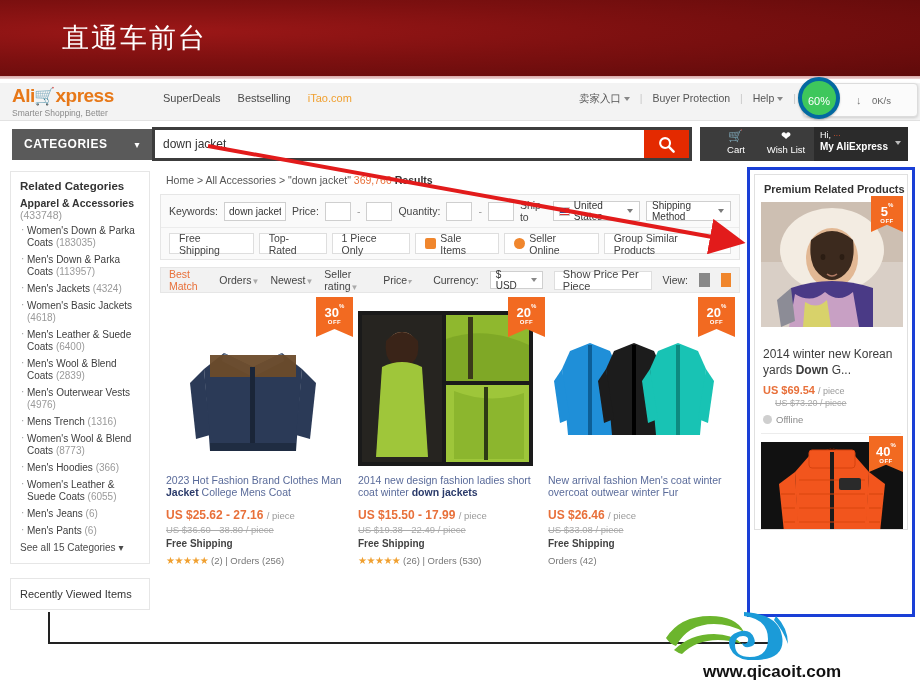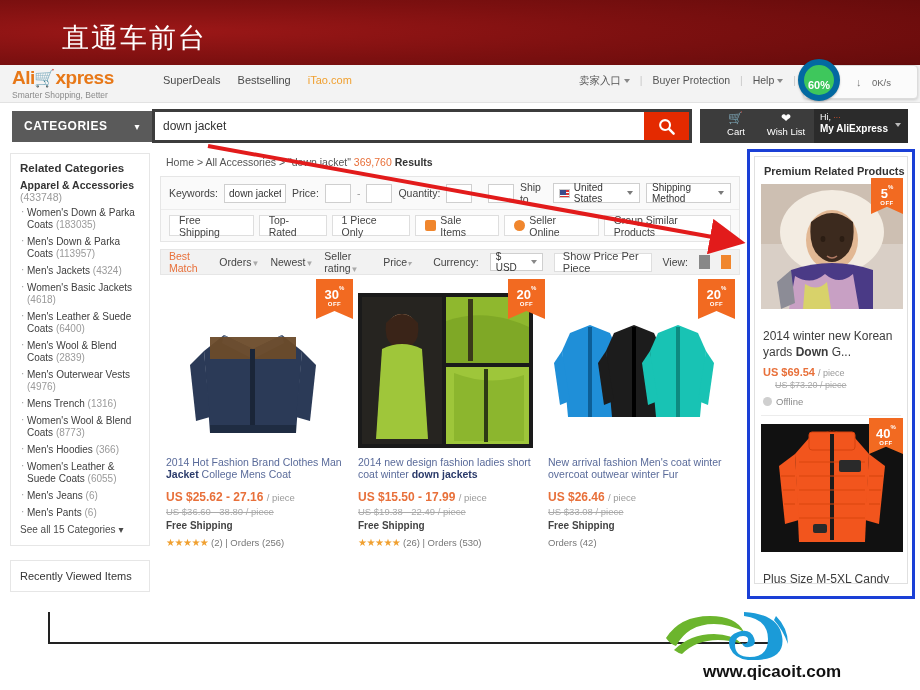--- a/index.html
+++ b/index.html
@@ -21,21 +21,21 @@
     font-size: 27px; color: #ffffff; letter-spacing: 2px;
     font-family: "DejaVu Sans", sans-serif;
   }
   .slide-header-stripe {
     position: absolute; left: 0; top: 76px; width: 920px; height: 3px;
     background: linear-gradient(to bottom, #d8a7a7, #efd5d5);
   }
 
   
   .page {
-    position: absolute; left: 0; top: 65px; width: 920px; height: 540px;
+    position: absolute; left: 0; top: 83px; width: 920px; height: 540px;
     background: #ffffff;
   }
 
   
   .topbar {
     position: absolute; left: 0; top: 0; width: 920px; height: 38px;
     background: #f3f3f3; border-bottom: 1px solid #e2e2e2;
   }
   .brand { position: absolute; left: 12px; top: 2px; }
   .brand-line1 { font-size: 19px; font-weight: bold; color: #e77818; letter-spacing: -0.5px;
@@ -62,22 +62,22 @@
   .flag::before { content: ""; position: absolute; left: 0; top: 0; width: 6px; height: 5px; background: #3b4a8a; }
 
   
   .dl-widget {
     position: absolute; right: 2px; top: 0px; width: 115px; height: 34px;
     background: #fbfbfb; border: 1px solid #dcdcdc; border-radius: 4px;
     box-shadow: 0 1px 3px rgba(0,0,0,0.16);
   }
   .dl-circle {
     position: absolute; left: -6px; top: -7px; width: 42px; height: 42px; border-radius: 50%;
-    background: #3ec75c; border: 6px solid #0369a1; box-shadow: 0 1px 2px rgba(0,0,0,.25);
-    color: #fff; font-size: 11px; font-weight: bold; text-align: center; line-height: 40px;
+    background: #3ec75c; border: 4px solid #0369a1; box-shadow: 0 1px 2px rgba(0,0,0,.25);
+    color: #fff; font-size: 11px; font-weight: normal; text-align: center; line-height: 40px;
   }
   .dl-arrow { position: absolute; left: 52px; top: 10px; color: #7a7a7a; font-size: 11px; }
   .dl-rate { position: absolute; left: 68px; top: 11px; font-size: 9.5px; color: #666; }
 
   
   .searchrow { position: absolute; left: 0; top: 38px; width: 920px; height: 50px; background: #ffffff; }
   .categories-btn {
     position: absolute; left: 12px; top: 8px; width: 140px; height: 31px;
     background: #5a5a5a; color: #ffffff; font-size: 12px; font-weight: bold;
     letter-spacing: 0.5px; line-height: 31px; padding-left: 12px;
@@ -203,21 +203,21 @@
   .prod-oldprice { font-size: 9.5px; color: #aaa; text-decoration: line-through; margin-top: 2px; }
   .prod-ship { font-size: 10px; font-weight: bold; color: #444; margin-top: 3px; }
   .prod-meta { font-size: 9.5px; color: #777; margin-top: 6px; }
   .stars { color: #f0a030; font-size: 10px; letter-spacing: -0.5px; }
 
   
   .premium-outer {
     position: absolute; left: 747px; top: -4px; width: 168px; height: 450px;
     border: 3px solid #1a3fd6; background: #ffffff;
   }
-  .premium-inner { position: absolute; left: 4px; top: 4px; width: 154px; height: 428px;
+  .premium-inner { position: absolute; left: 4px; top: 4px; width: 154px; height: 356px;
                    border: 1px solid #e0e0e0; background: #fff; overflow: hidden; }
   .premium-title { font-size: 11px; font-weight: bold; color: #333; padding: 8px 0 7px 9px; }
   .pcard { position: relative; padding: 0 6px; }
   .pcard-img { position: relative; width: 142px; height: 125px; overflow: hidden; }
   .pcard-title { font-size: 12px; color: #3c3c3c; line-height: 16px; margin-top: 19px; padding: 0 2px; }
   .pcard-title b { font-weight: bold; }
   .pcard-price { font-size: 11px; font-weight: bold; color: #e8703a; margin-top: 6px; padding: 0 2px; }
   .pcard-price .unit { font-size: 9px; font-weight: normal; color: #9a9a9a; }
   .pcard-old { font-size: 9px; color: #aaa; text-decoration: line-through; margin-top: 2px; padding-left: 14px; }
   .pcard-offline { font-size: 9.5px; color: #8a8a8a; margin-top: 6px; padding: 0 2px; }
@@ -429,21 +429,21 @@
               <path d="M136 58 L150 72 L144 128 L130 124 Z" fill="#2b3a57"></path>
               <rect x="84" y="56" width="5" height="84" fill="#1a2538"></rect>
               <rect x="44" y="132" width="86" height="8" fill="#1f2c42"></rect>
             </svg>
           </div>
           <div class="badge">
             <span class="n">30</span><span class="p">%</span>
             <span class="o">OFF</span>
           </div>
           <div class="prod-title">
-            <span>2014 Hot Fashion Brand Clothes Man </span><b>Jacket</b><span> College Mens Coat</span>
+            <span>2023 Hot Fashion Brand Clothes Man </span><b>Jacket</b><span> College Mens Coat</span>
           </div>
           <div class="prod-price">
             <span>US $25.62 - 27.16</span> <span class="unit">/ piece</span>
           </div>
           <div class="prod-oldprice">US $36.60 - 38.80 / piece</div>
           <div class="prod-ship">Free Shipping</div>
           <div class="prod-meta">
             <span class="stars">★★★★★</span>
             <span>(2)  |  Orders (256)</span>
           </div>

